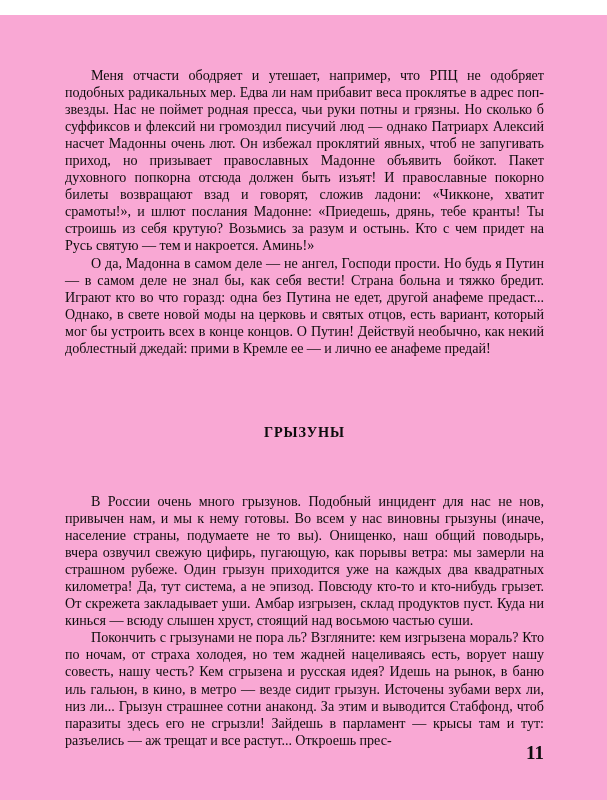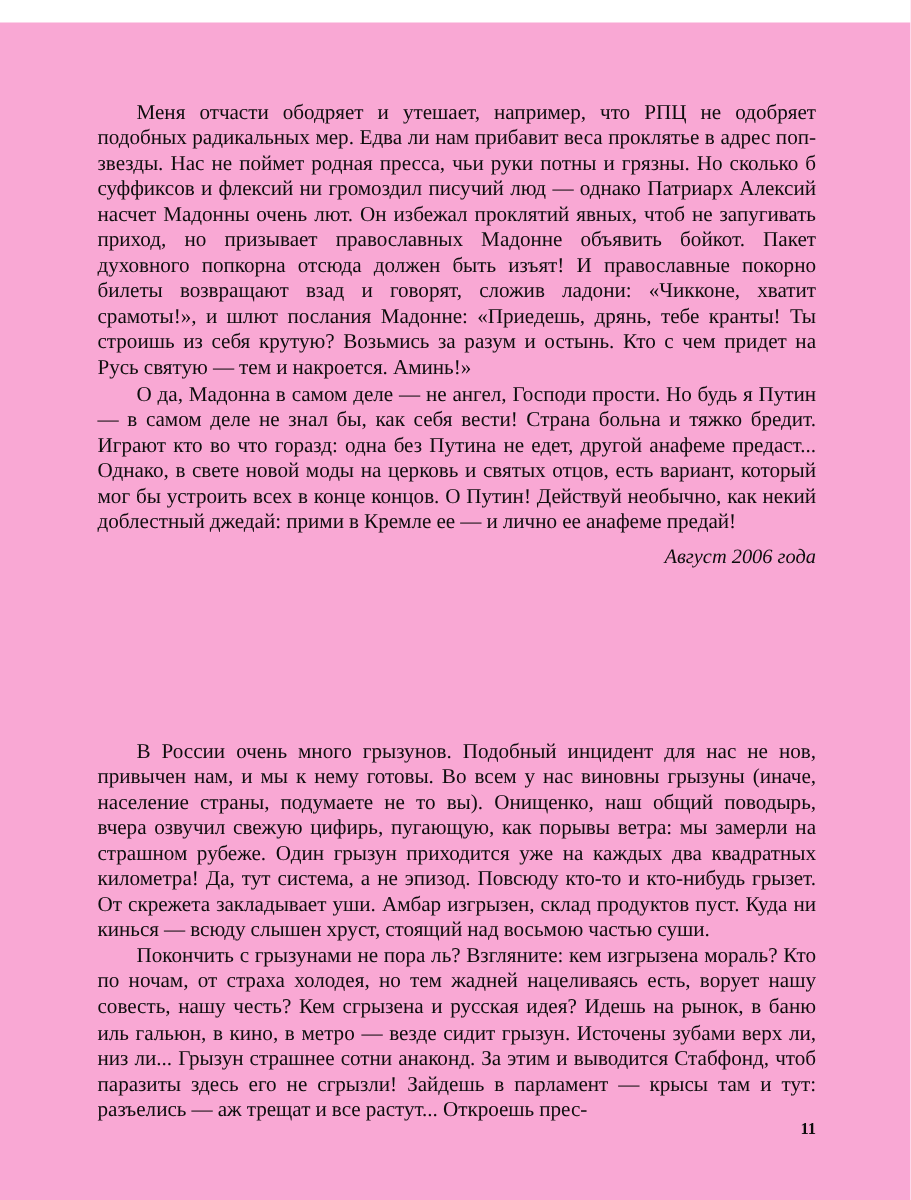--- a/index.html
+++ b/index.html
@@ -91,37 +91,37 @@
     top: 478px;
     width: 479px;
   }
 
   .page-number {
     position: absolute;
     left: 65px;
     top: 729px;
     width: 479px;
     text-align: right;
-    font-size: 11px;
+    font-size: 19px;
     font-weight: bold;
     line-height: 18px;
   }
 </style>
 </head>
 <body>
 
 <div class="page">
 
   <div class="text-block">
     <p class="para">Меня отчасти ободряет и утешает, например, что РПЦ не одобряет подобных радикальных мер. Едва ли нам прибавит веса проклятье в адрес поп-звезды. Нас не поймет родная пресса, чьи руки потны и грязны. Но сколько б суффиксов и флексий ни громоздил писучий люд — однако Патриарх Алексий насчет Мадонны очень лют. Он избежал проклятий явных, чтоб не запугивать приход, но призывает православных Мадонне объявить бойкот. Пакет духовного попкорна отсюда должен быть изъят! И православные покорно билеты возвращают взад и говорят, сложив ладони: «Чикконе, хватит срамоты!», и шлют послания Мадонне: «Приедешь, дрянь, тебе кранты! Ты строишь из себя крутую? Возьмись за разум и остынь. Кто с чем придет на Русь святую — тем и накроется. Аминь!»</p>
     <p class="para">О да, Мадонна в самом деле — не ангел, Господи прости. Но будь я Путин — в самом деле не знал бы, как себя вести! Страна больна и тяжко бредит. Играют кто во что горазд: одна без Путина не едет, другой анафеме предаст... Однако, в свете новой моды на церковь и святых отцов, есть вариант, который мог бы устроить всех в конце концов. О Путин! Действуй необычно, как некий доблестный джедай: прими в Кремле ее — и лично ее анафеме предай!</p>
   </div>
 
-  <div class="date-line">Август 2006 года</div>
 
+  <h2 class="chapter-heading">ГРЫЗУНЫ</h2>
 
 
   <div class="body-block-2">
     <p class="para">В России очень много грызунов. Подобный инцидент для нас не нов, привычен нам, и мы к нему готовы. Во всем у нас виновны грызуны (иначе, население страны, подумаете не то вы). Онищенко, наш общий поводырь, вчера озвучил свежую цифирь, пугающую, как порывы ветра: мы замерли на страшном рубеже. Один грызун приходится уже на каждых два квадратных километра! Да, тут система, а не эпизод. Повсюду кто-то и кто-нибудь грызет. От скрежета закладывает уши. Амбар изгрызен, склад продуктов пуст. Куда ни кинься — всюду слышен хруст, стоящий над восьмою частью суши.</p>
     <p class="para">Покончить с грызунами не пора ль? Взгляните: кем изгрызена мораль? Кто по ночам, от страха холодея, но тем жадней нацеливаясь есть, ворует нашу совесть, нашу честь? Кем сгрызена и русская идея? Идешь на рынок, в баню иль гальюн, в кино, в метро — везде сидит грызун. Источены зубами верх ли, низ ли... Грызун страшнее сотни анаконд. За этим и выводится Стабфонд, чтоб паразиты здесь его не сгрызли! Зайдешь в парламент — крысы там и тут: разъелись — аж трещат и все растут... Откроешь прес-</p>
   </div>
 
   <div class="page-number">11</div>
 
 </div>

